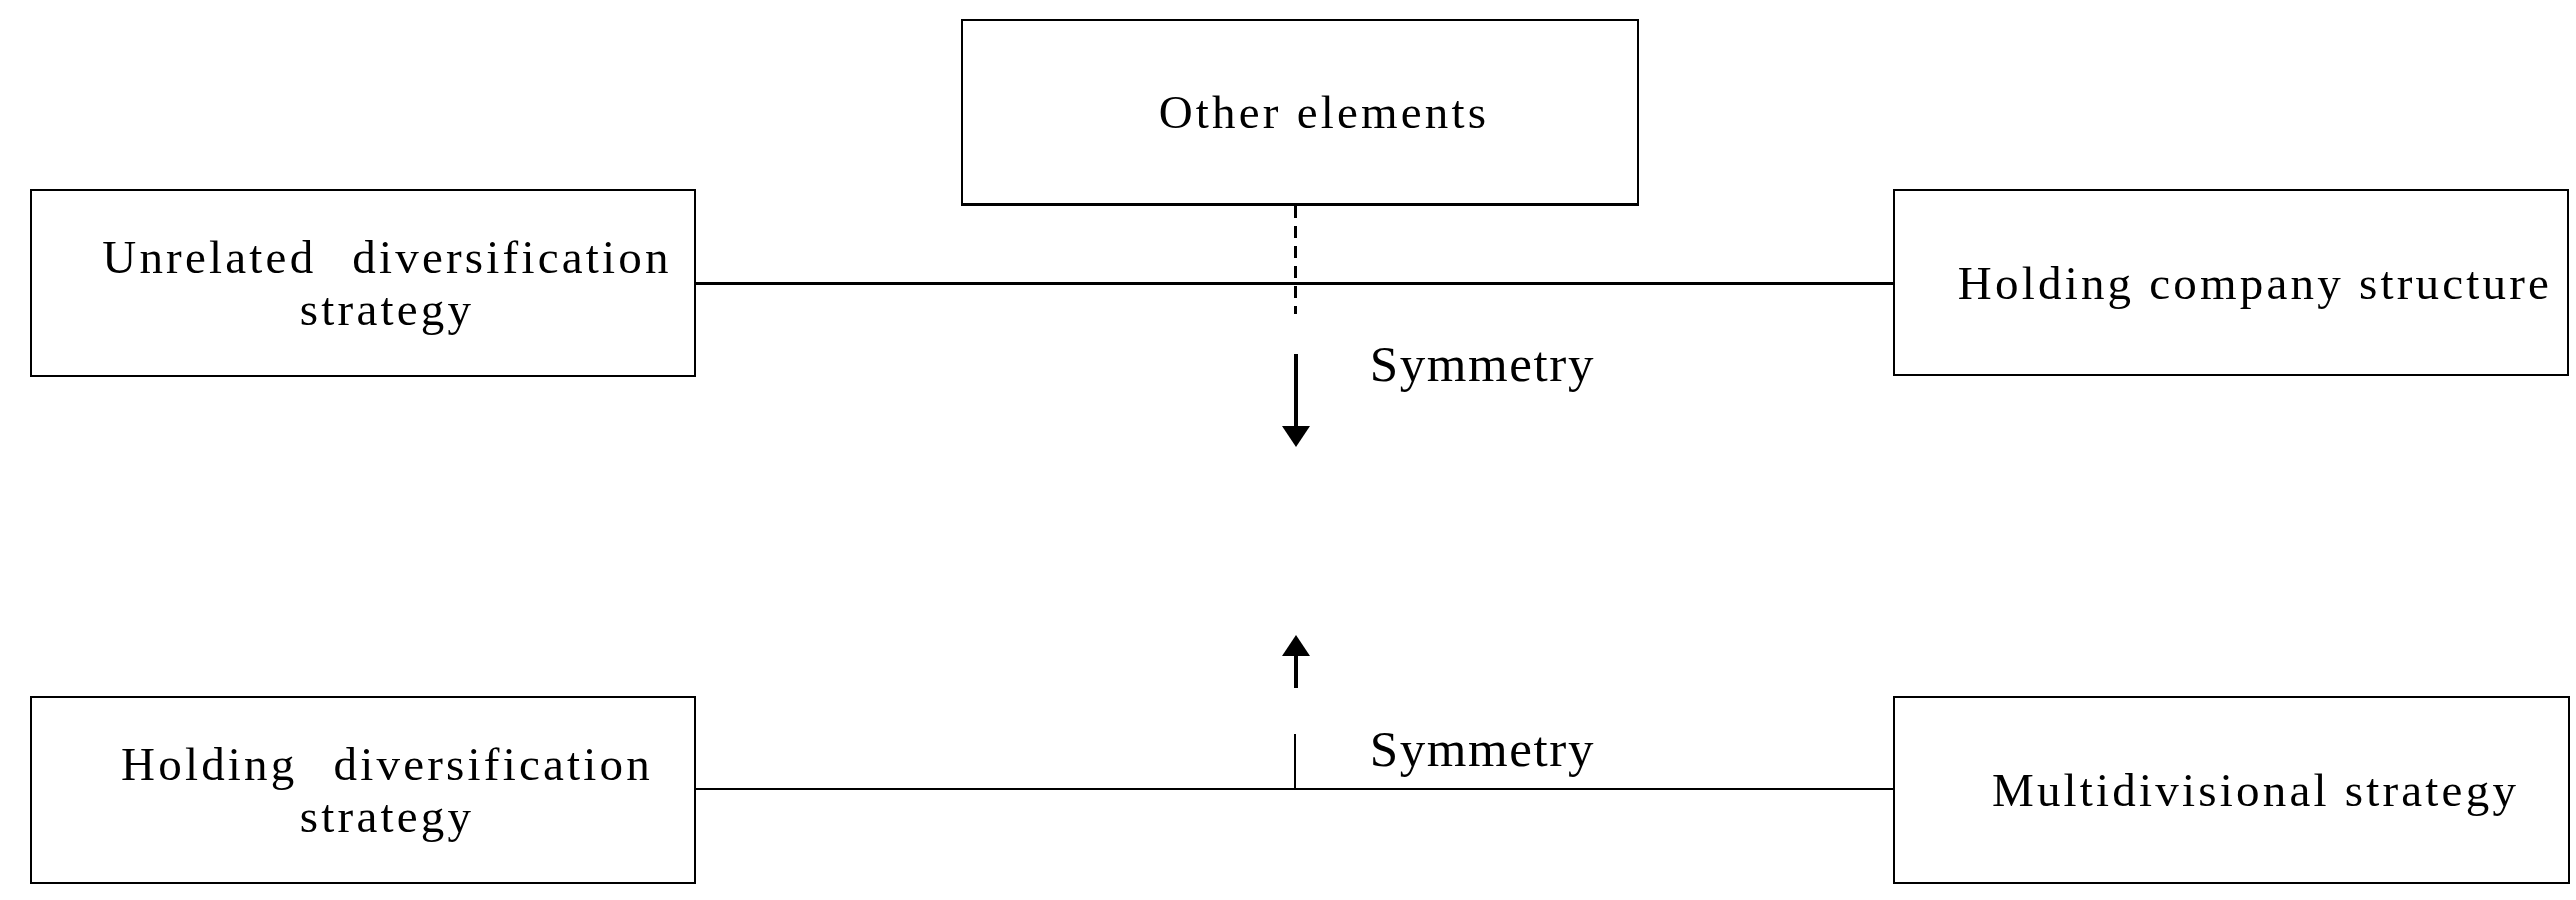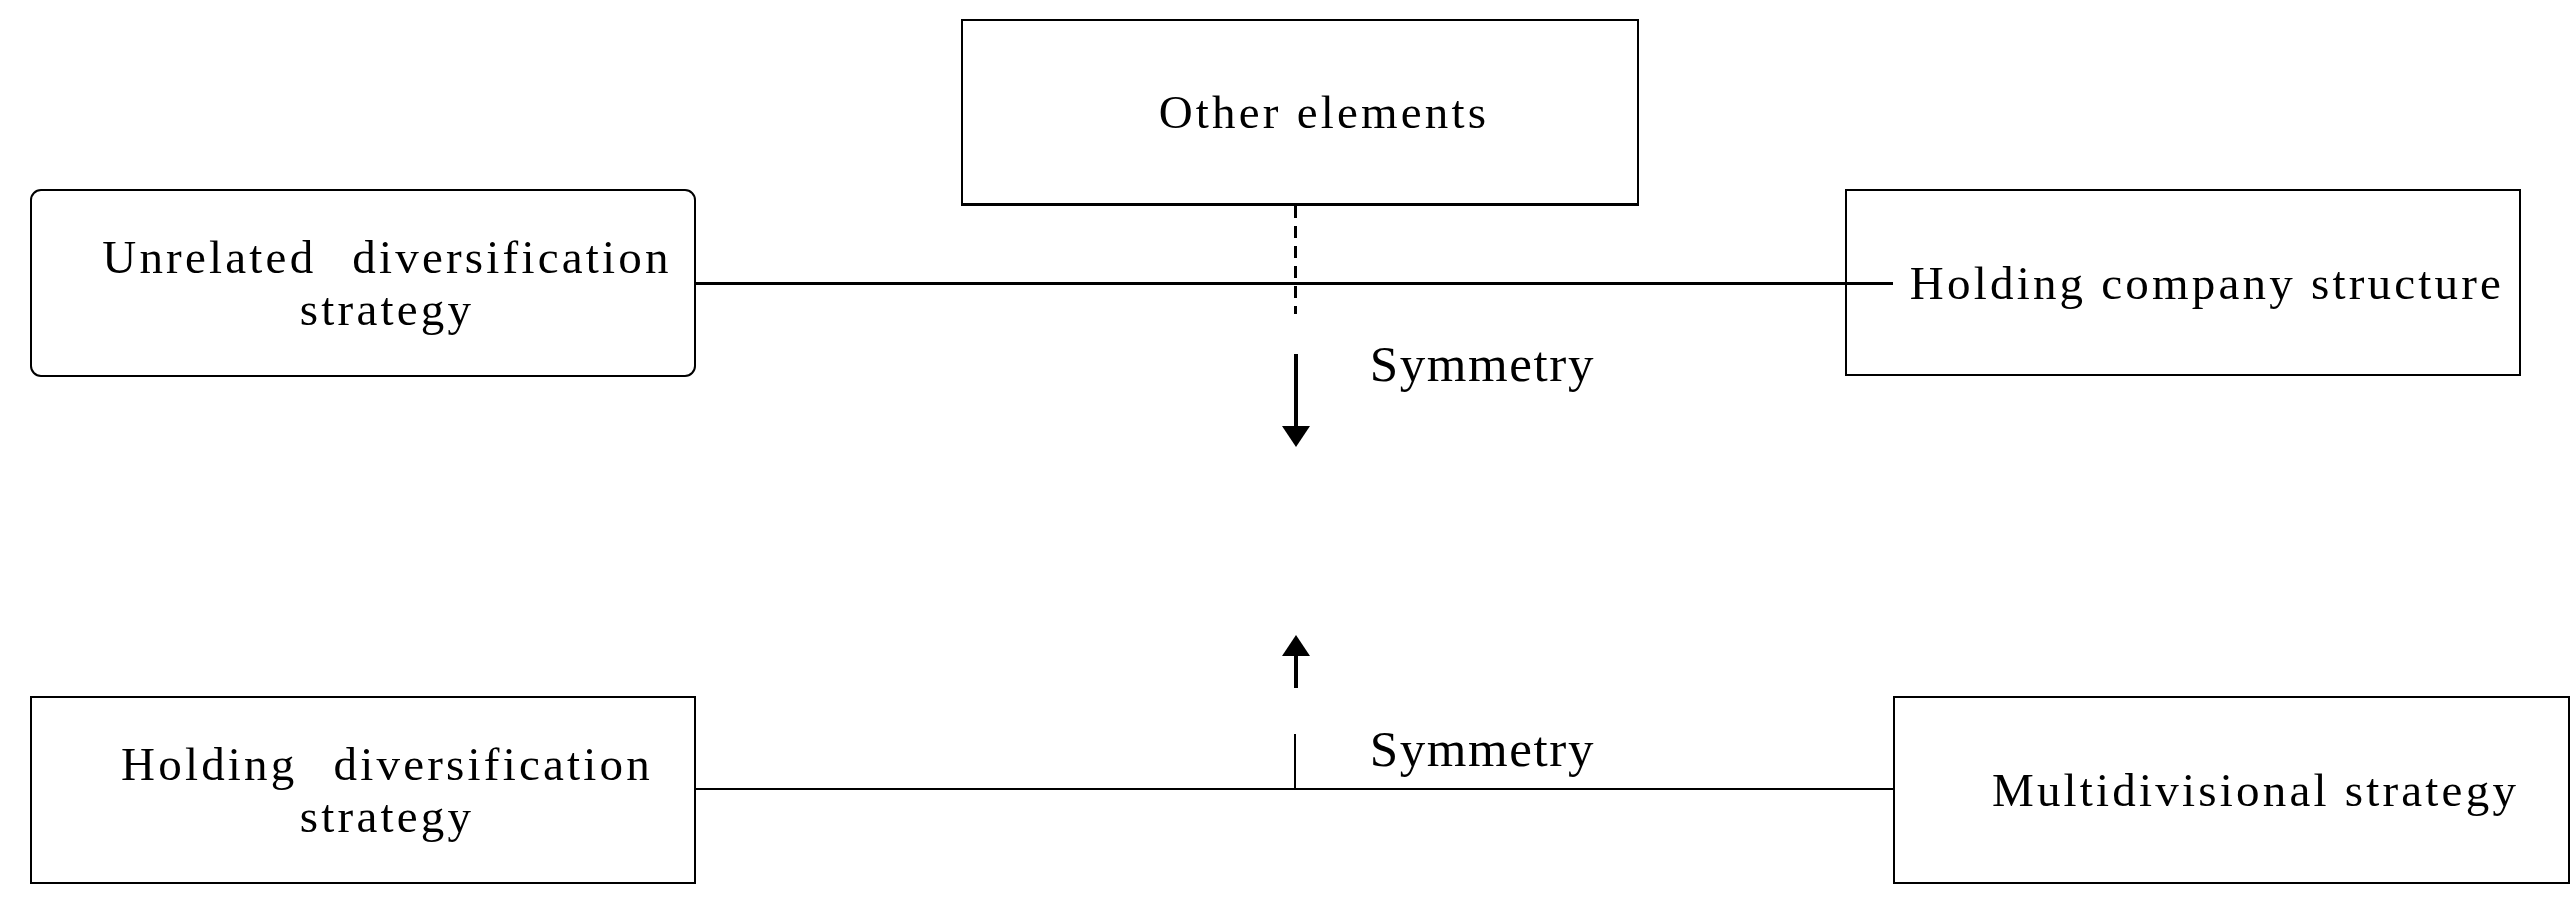--- a/index.html
+++ b/index.html
@@ -33,22 +33,22 @@
     padding-left: 48px;
   }
   .box .stack {
     display: flex;
     flex-direction: column;
     align-items: center;
   }
   .wide-gap { word-spacing: 21px; }
 
   #box-other          { left: 961px; top: 18.7px;  width: 678px; height: 187px; border-bottom-width: 3.2px; }
-  #box-unrelated      { left: 30px;   top: 189px; width: 666px; height: 188px; border-radius: 11px; }
-  #box-holding        { left: 1845px; top: 189px; width: 676px; height: 187px; text-align: right; }
+  #box-unrelated      { left: 30px;   top: 189px; width: 666px; height: 188px; }
+  #box-holding        { left: 1893px; top: 189px; width: 676px; height: 187px; text-align: right; }
   #box-financial      { left: 962px; top: 447px; width: 676px; height: 187px; }
   #box-related        { left: 30px;   top: 696px; width: 666px; height: 188px; }
   #box-multidivisional{ left: 1893px; top: 696px; width: 677px; height: 188px; }
 
   
   .solid-line { position: absolute; background: #000000; }
   #line-top        { left: 696px;  top: 282px; width: 1197px; height: 3.2px; }
   #line-bottom     { left: 696px;  top: 788px; width: 1197px; height: 2.4px; }
   #shaft-down      { left: 1294px; top: 354px; width: 4px;   height: 75px; }
   #shaft-up        { left: 1294px; top: 654px; width: 4px;   height: 34px; }

